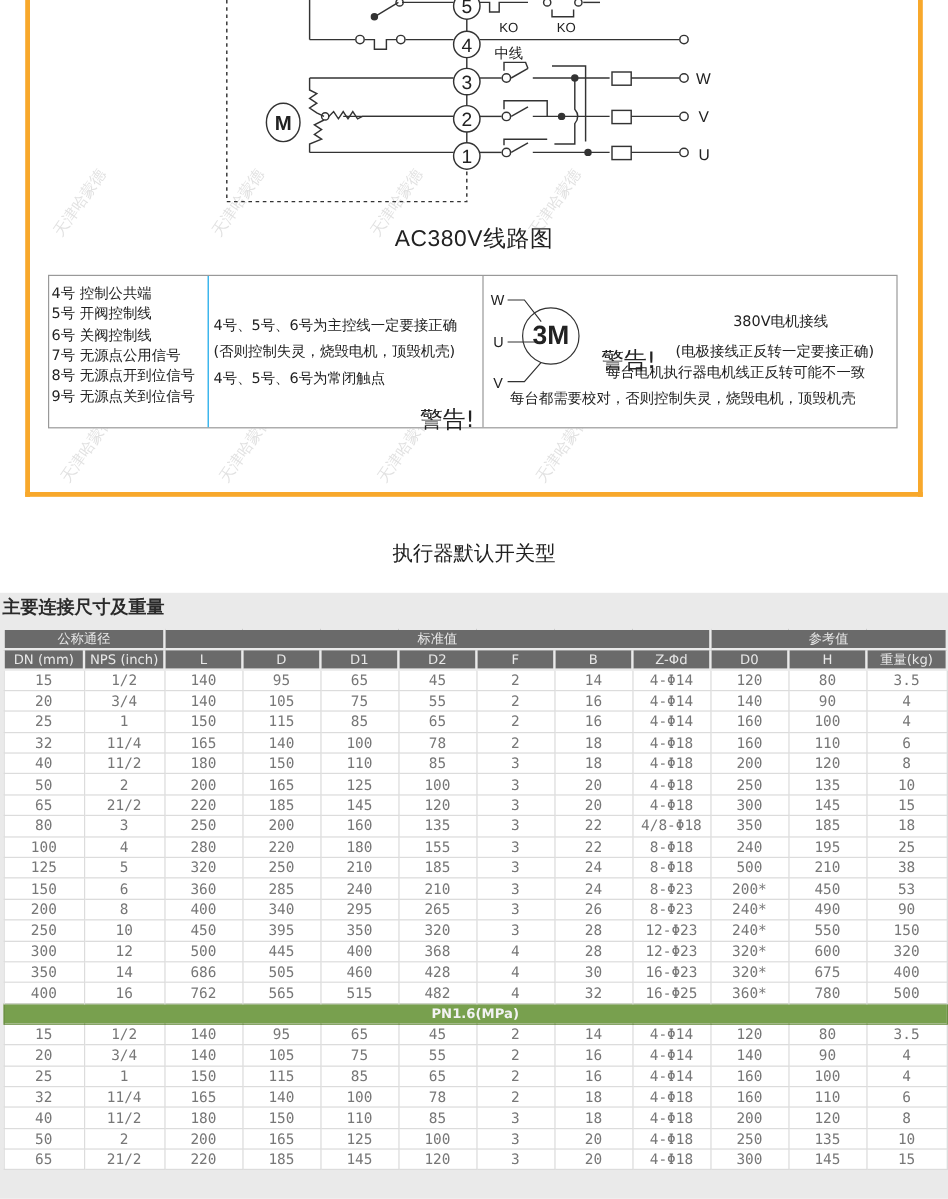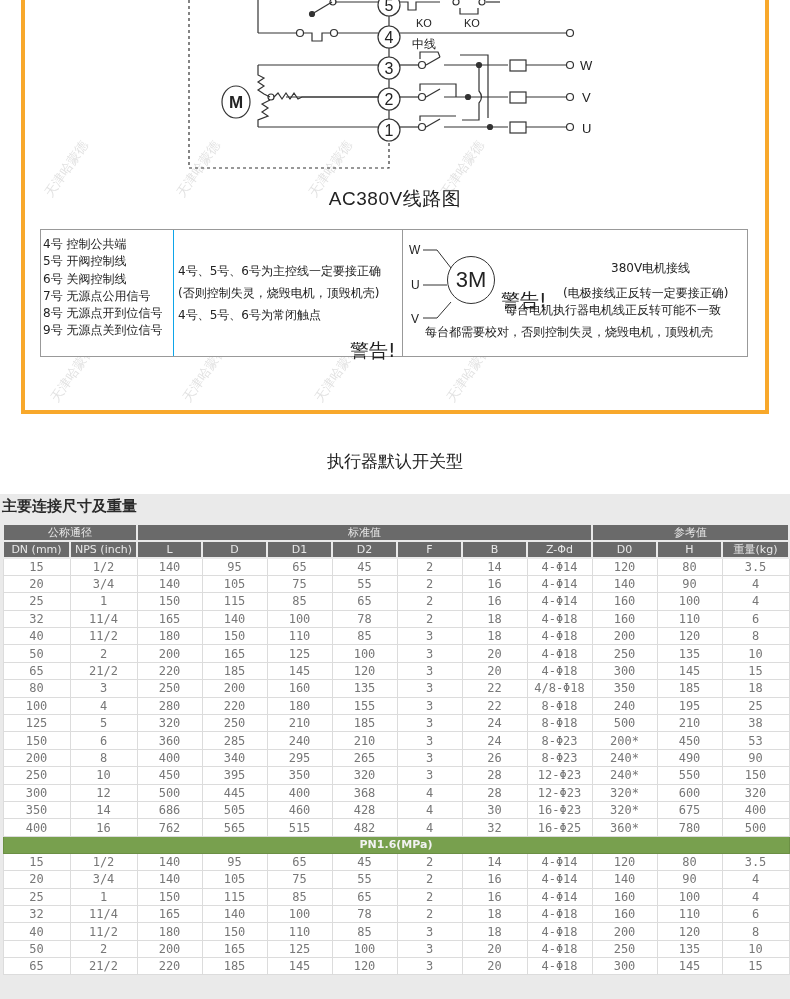--- a/index.html
+++ b/index.html
@@ -31,23 +31,23 @@
     .info {
       position: absolute; left: 40px; top: 229px; width: 708px; height: 128px;
       border: 1px solid #999; display: flex; background: #fff;
     }
     .info .c1 { width: 133px; border-right: 1px solid #0ea5e9; padding: 6px 0 0 2px; font-size: 12px; line-height: 17.3px; }
     .info .c2 { width: 229px; border-right: 1px solid #999; padding: 30px 0 0 4px; font-size: 12px; line-height: 22px; position: relative; }
     .info .c3 { flex: 1; position: relative; font-size: 12px; }
     .warn-big { font-size: 19px; font-weight: normal; margin-top: 36px; }
     .c2 .warn-big { position: absolute; left: 176px; top: 73px; }
     .c3 .motor {
-      position: absolute; left: 44px; top: 26px; width: 48px; height: 48px; border-radius: 50%;
+      position: absolute; left: 32px; top: 26px; width: 48px; height: 48px; border-radius: 50%;
       border: 1.5px solid #333; font-size: 22px; font-family: "Liberation Sans", sans-serif;
-      display: flex; align-items: center; justify-content: center;
+      display: flex; align-items: center; justify-content: center; font-weight: bold;
     }
     .c3 .lbl { position: absolute; font-size: 12px; font-family: "Liberation Sans", sans-serif; }
     .c3 .t { position: absolute; white-space: nowrap; }
     
     .subtitle {
       position: absolute; left: 0; width: 790px; top: 450px; text-align: center;
       font-size: 17px; color: #222;
     }
     .spec-section {
       position: absolute; left: 0; top: 494px; width: 790px; height: 505px;

